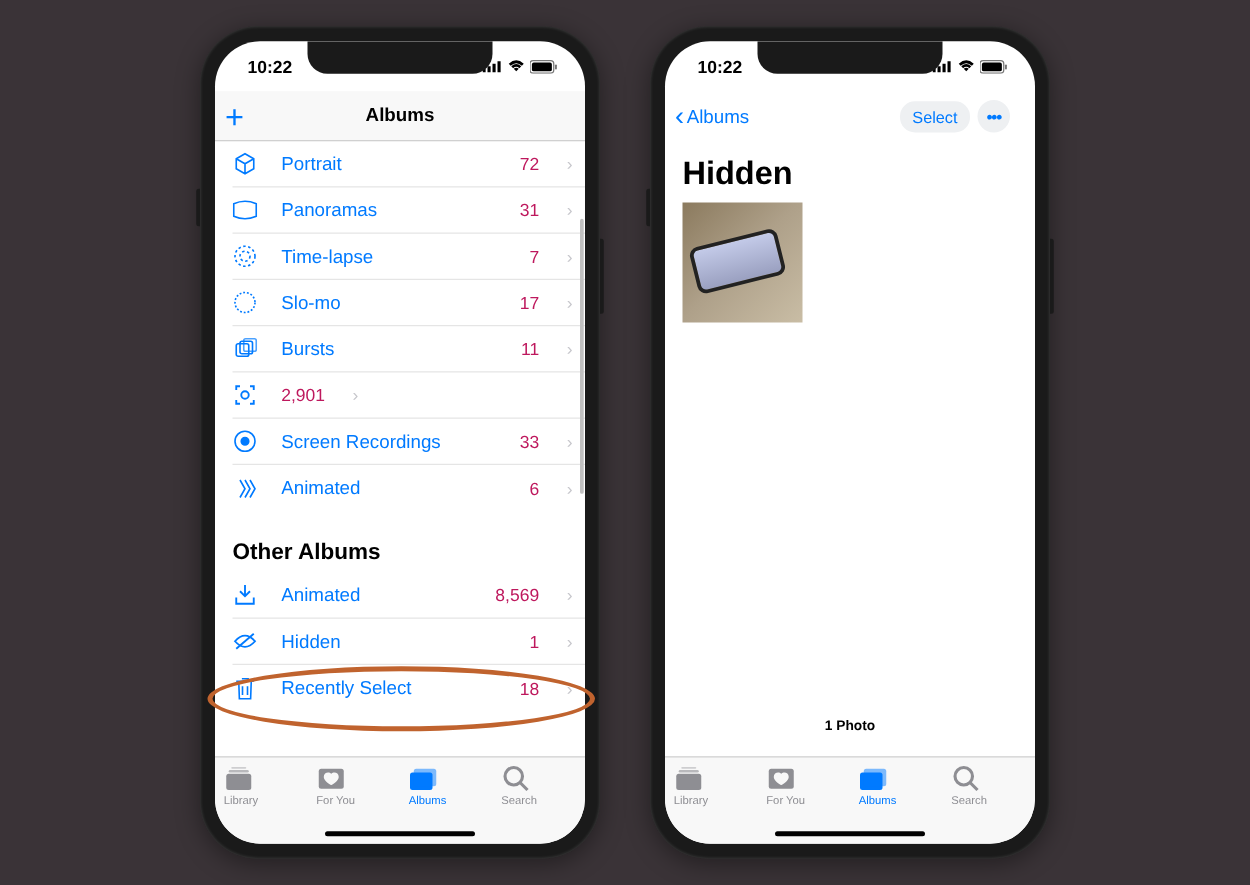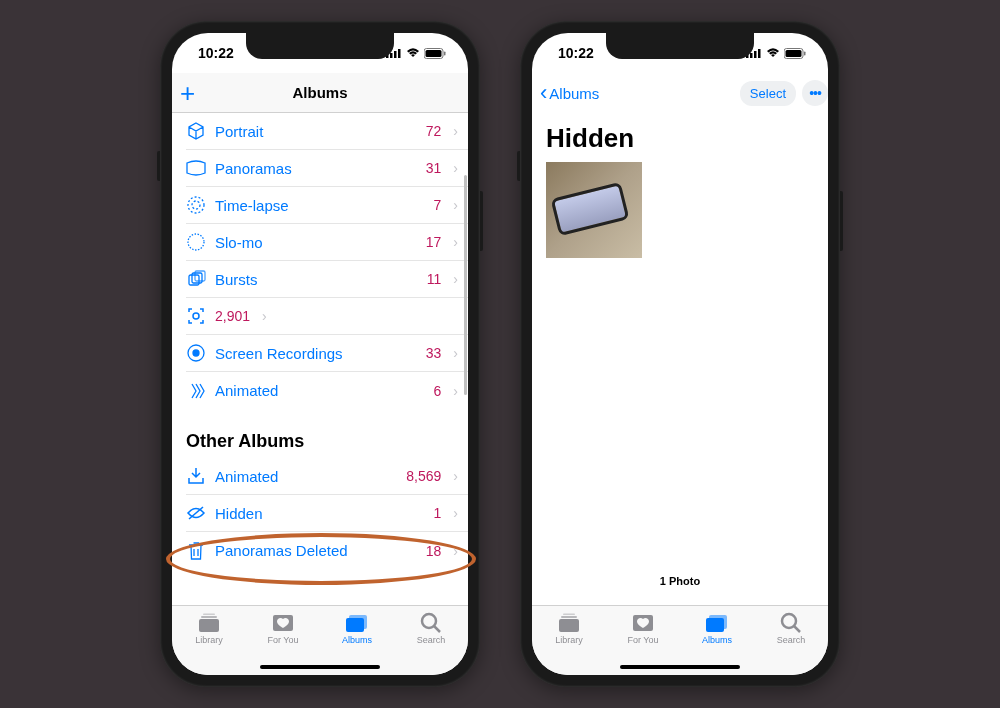--- a/index.html
+++ b/index.html
@@ -81,52 +81,52 @@
       border-bottom: 0.5px solid #d0d0d0;
       display: flex;
       align-items: center;
       justify-content: center;
       position: relative;
       padding: 0 10px;
       flex-shrink: 0;
     }
     .navbar .title { font-size: 15px; font-weight: 600; }
     .navbar .nav-left { position: absolute; left: 8px; display: flex; align-items: center; color: #007aff; font-size: 15px; }
-    .navbar .nav-right { position: absolute; right: 0; display: flex; align-items: center; gap: 6px; }
+    .navbar .nav-right { position: absolute; right: 20px; display: flex; align-items: center; gap: 6px; }
     .plus { font-size: 26px; color: #007aff; font-weight: 300; line-height: 1; }
     .back-chev { font-size: 22px; margin-right: 2px; }
     .pill-btn { background: #eef0f2; color: #007aff; font-size: 13px; padding: 5px 10px; border-radius: 12px; }
     .circle-btn { background: #eef0f2; color: #007aff; width: 26px; height: 26px; border-radius: 13px; display: flex; align-items: center; justify-content: center; font-size: 14px; letter-spacing: -1px; }
     .content { flex: 1; overflow: hidden; background: #fff; display: flex; flex-direction: column; }
     .list { padding-left: 14px; }
     .row {
       display: flex;
       align-items: center;
       height: 37px;
       border-bottom: 0.5px solid #e5e5e5;
       padding-right: 10px;
-      gap: 9px;
+      gap: 19px;
     }
     .row:last-child { border-bottom: none; }
     .row .icon { width: 20px; height: 20px; display: flex; align-items: center; justify-content: center; color: #007aff; flex-shrink: 0; }
     .row .label { flex: 1; color: #007aff; font-size: 15px; white-space: nowrap; overflow: hidden; text-overflow: ellipsis; }
     .row .count { color: #be185d; font-size: 14px; margin-right: 3px; }
     .row .chev { color: #c7c7cc; font-size: 14px; }
     .section-header { font-size: 18px; font-weight: 700; padding: 22px 14px 6px 14px; }
     .tabbar {
       height: 70px;
       background: #f8f8f8;
       border-top: 0.5px solid #d0d0d0;
       display: flex;
       justify-content: space-around;
       align-items: flex-start;
       padding-top: 6px;
       flex-shrink: 0;
     }
-    .tab { display: flex; flex-direction: column; align-items: center; gap: 1px; color: #8e8e93; width: 60px; }
+    .tab { display: flex; flex-direction: column; align-items: flex-start; gap: 1px; color: #8e8e93; width: 60px; }
     .tab.active { color: #007aff; }
     .tab .tab-icon { width: 24px; height: 22px; display: flex; align-items: center; justify-content: center; }
     .tab .tab-label { font-size: 9px; }
     .home-indicator {
       position: absolute;
       bottom: 6px;
       left: 50%;
       transform: translateX(-50%);
       width: 120px;
       height: 4px;
@@ -336,21 +336,21 @@
             <span class="label">Hidden</span>
             <span class="count">1</span>
             <span class="chev">›</span>
           </div>
           <div class="row">
             <span class="icon">
               <svg width="18" height="20" viewBox="0 0 18 20" fill="none" stroke="#007aff" stroke-width="1.3">
                 <path d="M2 4 L16 4 M4 4 L4.5 18 L13.5 18 L14 4 M6.5 2 L11.5 2 L11.5 4 M7 8 L7 15 M11 8 L11 15"></path>
               </svg>
             </span>
-            <span class="label">Panoramas Deleted</span>
+            <span class="label">Recently Select</span>
             <span class="count">18</span>
             <span class="chev">›</span>
           </div>
         </div>
     </div>
 
     <div class="scrollbar-track">
       <div class="scrollbar-thumb"></div>
     </div>
 

